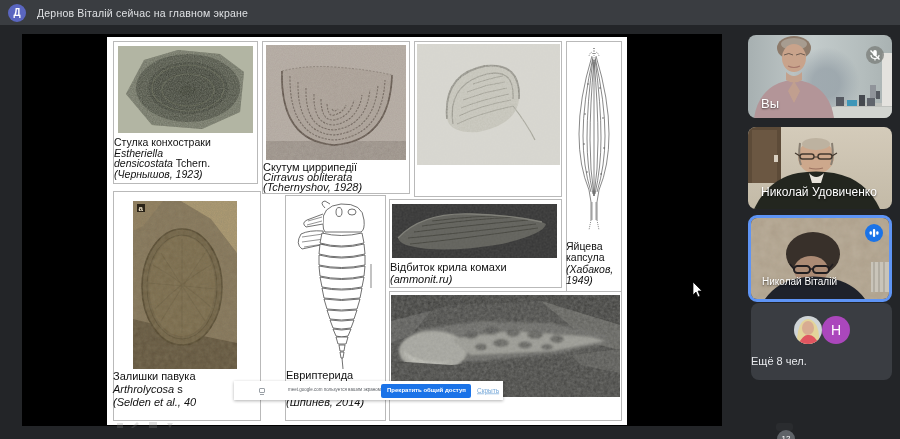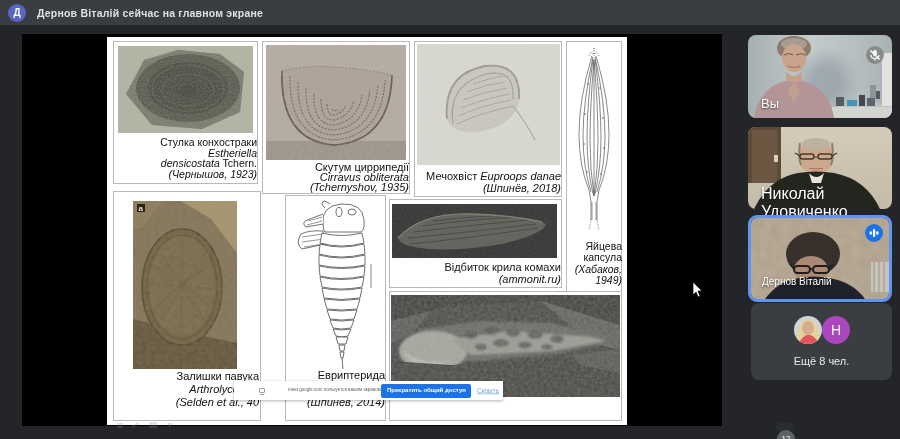--- a/index.html
+++ b/index.html
@@ -1,24 +1,24 @@
 <!DOCTYPE html>
 <html><head><meta charset="utf-8">
 <style>
 *{margin:0;padding:0;box-sizing:border-box}
 html,body{width:900px;height:439px;overflow:hidden;background:#232528;font-family:"Liberation Sans",sans-serif}
 #root{position:absolute;top:0;left:0;width:900px;height:439px}
 .abs{position:absolute}
 .topbar{left:0;top:0;width:900px;height:25px;background:#3a3d41}
 .avatar{left:8px;top:4px;width:18px;height:18px;border-radius:50%;background:#5a66c0;color:#fff;font-size:10px;font-weight:bold;text-align:center;line-height:18px}
-.toptext{left:37px;top:6.5px;color:#dfe1e4;font-size:10.5px;font-weight:bold;letter-spacing:.2px}
+.toptext{left:37px;top:6.5px;color:#dfe1e4;font-size:10.5px;font-weight:normal;letter-spacing:.2px}
 .stage{left:22px;top:34px;width:700px;height:392px;background:#000}
 .slide{left:107px;top:37px;width:520px;height:388px;background:#fff}
 .cell{border:1px solid #b9b9b9;background:#fff}
-.cap{color:#111;text-align:right;line-height:10.5px;font-size:10.5px;white-space:nowrap}
+.cap{color:#111;text-align:left;line-height:10.5px;font-size:10.5px;white-space:nowrap}
 .cap i{font-style:italic}
 </style></head>
 <body>
 <div id="root">
 <div class="abs topbar"></div>
 <div class="abs avatar">Д</div>
 <div class="abs toptext">Дернов Віталій сейчас на главном экране</div>
 <div class="abs stage"></div>
 <div class="abs slide"></div>
 
@@ -66,21 +66,21 @@
 <path d="M48,49 Q47,80 68,80 Q92,76 96,50"></path>
 <path d="M55,54 Q55,76 68,75 Q84,72 88,55"></path>
 <path d="M61,59 Q62,72 68,70 Q77,68 80,60"></path>
 <path d="M66,64 Q68,68 72,64"></path>
 </g>
 <path d="M16,26 Q14,96 68,100 Q124,96 126,30" fill="none" stroke="#4f4239" stroke-width="1.7"></path>
 <path d="M16,26 Q40,20 68,22 Q100,24 126,30" fill="none" stroke="#6b5f57" stroke-width="1" opacity="0.7" stroke-dasharray="2,1.5"></path>
 <rect width="140" height="115" fill="#777" filter="url(#gb)" opacity="0.9"></rect>
 <rect width="140" height="115" fill="#777" filter="url(#spL)" opacity="0.35"></rect>
 </svg></div>
-<div class="abs cap" style="left:263px;top:162px;width:146px;font-size:11px;line-height:10.2px">Скутум циррипедії<br><i>Cirravus obliterata</i><br><i>(Tchernyshov, 1935)</i></div>
+<div class="abs cap" style="left:263px;top:162px;width:146px;font-size:11px;line-height:10.2px">Скутум циррипедії<br><i>Cirravus obliterata</i><br><i>(Tchernyshov, 1928)</i></div>
 
 <div class="abs cell" style="left:414px;top:41px;width:148px;height:156px"></div>
 <div class="abs" style="left:417px;top:44px;width:143px;height:121px">
 <svg width="143" height="121" xmlns="http://www.w3.org/2000/svg">
 <filter id="gc">
           <feTurbulence type="fractalNoise" baseFrequency="0.6" numOctaves="2" result="n"></feTurbulence>
           <feColorMatrix in="n" type="matrix" values="0 0 0 0 0.72,0 0 0 0 0.71,0 0 0 0 0.67,0 0 0 0.45 0"></feColorMatrix>
           <feComposite operator="over" in2="SourceGraphic"></feComposite>
         </filter>
 <g filter="url(#gc)">
@@ -92,21 +92,20 @@
 <path d="M40,80 Q60,70 96,62"></path>
             <path d="M42,72 Q62,62 94,56"></path>
             <path d="M44,64 Q64,56 92,50"></path>
             <path d="M46,56 Q66,48 90,44"></path>
             <path d="M50,48 Q70,40 88,38"></path>
             <path d="M56,40 Q74,34 86,32"></path>
 </g>
 <path d="M96,62 Q110,80 118,96" stroke="#9a9a8e" stroke-width="1.2" fill="none"></path>
 </g>
       </svg></div>
-<div class="abs cap" style="left:415px;top:170px;width:146px;font-size:11px;line-height:12.2px">Мечохвіст <i>Euproops danae</i><br><i>(Шпинёв, 2018)</i></div>
 
 <div class="abs cell" style="left:566px;top:41px;width:56px;height:269px"></div>
 <div class="abs" style="left:570px;top:44px;width:48px;height:194px">
 <svg width="48" height="194" xmlns="http://www.w3.org/2000/svg">
 <g fill="none" stroke="#555" stroke-width="0.7">
 <path d="M24,4 L24,12" stroke-dasharray="1,1.5" stroke-width="1.2"></path>
 <path d="M23,10 Q21,6 19,12" stroke-dasharray="1,1"></path>
           <path d="M25,10 Q27,6 29,12" stroke-dasharray="1,1"></path>
 <path d="M22,12 Q9,55 9,90 Q9,122 19,146 L21,158"></path>
 <path d="M26,12 Q39,55 39,90 Q39,122 29,146 L27,158"></path>
@@ -339,60 +338,60 @@
 <ellipse cx="68" cy="30" rx="18" ry="17" fill="#cda88c"></ellipse>
 <ellipse cx="68" cy="17" rx="14" ry="6" fill="#bdb2a0"></ellipse>
 <path d="M52,16 Q50,30 53,38 M84,16 Q86,30 83,38" stroke="#8a8073" stroke-width="2" fill="none"></path>
 <rect x="52" y="27" width="14" height="5" rx="2.5" fill="none" stroke="#43392f" stroke-width="1.4"></rect>
 <rect x="70" y="27" width="14" height="5" rx="2.5" fill="none" stroke="#43392f" stroke-width="1.4"></rect>
 <path d="M66,30 L70,30 M52,29 L47,26 M84,29 L89,26" stroke="#43392f" stroke-width="1.2" fill="none"></path>
 <path d="M61,41 Q68,43 75,41" stroke="#9c7260" stroke-width="1.2" fill="none"></path>
 <path d="M6,82 Q20,52 50,46 Q68,43 86,46 Q118,52 132,82 Z" fill="#23261f"></path>
 <path d="M61,46 Q68,54 76,46 L73,56 L64,56 Z" fill="#e7e3da"></path>
 </svg></div>
-<div class="abs" style="left:761px;top:185px;color:#fff;font-size:16px;text-shadow:0 1px 2px rgba(0,0,0,.6)">Николай Удовиченко</div>
+<div class="abs" style="left:761px;top:185px;color:#fff;font-size:12px;text-shadow:0 1px 2px rgba(0,0,0,.6)">Николай Удовиченко</div>
 
 <div class="abs" style="left:748px;top:215px;width:144px;height:87px;border-radius:9px;border:3px solid #5e94f5;overflow:hidden">
 <svg width="138" height="81" xmlns="http://www.w3.org/2000/svg">
 <filter id="gt3">
           <feTurbulence type="fractalNoise" baseFrequency="0.1" numOctaves="3" result="n"></feTurbulence>
           <feColorMatrix in="n" type="matrix" values="0 0 0 0 0.62,0 0 0 0 0.56,0 0 0 0 0.45,0 0 0 0.5 0"></feColorMatrix>
           <feComposite operator="in" in2="SourceGraphic"></feComposite>
         </filter>
 <rect width="138" height="81" fill="#ad9f8b"></rect>
 <rect width="138" height="81" fill="#777" filter="url(#gt3)" opacity="0.8"></rect>
 <rect x="120" y="44" width="18" height="30" fill="#c9c4b9"></rect>
 <path d="M123,44 L123,74 M128,44 L128,74 M133,44 L133,74" stroke="#b2ada2" stroke-width="2"></path>
 <ellipse cx="62" cy="36" rx="27" ry="22" fill="#38302a"></ellipse>
 <ellipse cx="60" cy="52" rx="17" ry="14" fill="#ab8a74"></ellipse>
 <rect x="43" y="48" width="16" height="7" rx="3.5" fill="none" stroke="#201d20" stroke-width="2"></rect>
 <rect x="62" y="48" width="16" height="7" rx="3.5" fill="none" stroke="#201d20" stroke-width="2"></rect>
 <path d="M59,51 L62,51 M43,51 L39,46 M78,51 L82,46" stroke="#201d20" stroke-width="1.6" fill="none"></path>
 <path d="M14,81 Q26,64 48,60 Q62,57 78,60 Q102,64 114,81 Z" fill="#1f222a"></path>
 </svg></div>
-<div class="abs" style="left:762px;top:276px;color:#fff;font-size:10px;text-shadow:0 1px 2px rgba(0,0,0,.6)">Дернов Віталій</div>
+<div class="abs" style="left:762px;top:276px;color:#fff;font-size:10px;text-shadow:0 1px 2px rgba(0,0,0,.6)">Николай Віталій</div>
 <div class="abs" style="left:865px;top:224px;width:18px;height:18px;border-radius:50%;background:#1a73e8">
 <svg width="18" height="18" xmlns="http://www.w3.org/2000/svg">
         <g fill="#fff">
           <rect x="4.6" y="7.2" width="2.3" height="3.6" rx="1.1"></rect>
           <rect x="7.9" y="5" width="2.3" height="8" rx="1.1"></rect>
           <rect x="11.2" y="7.2" width="2.3" height="3.6" rx="1.1"></rect>
         </g>
       </svg></div>
 
 <div class="abs" style="left:751px;top:303px;width:141px;height:77px;border-radius:8px;background:#3a3d42"></div>
 <div class="abs" style="left:822px;top:316px;width:28px;height:28px;border-radius:50%;background:#ab47bc;color:#fff;font-size:14px;text-align:center;line-height:28px">Н</div>
 <div class="abs" style="left:794px;top:316px;width:28px;height:28px;border-radius:50%;overflow:hidden">
 <svg width="28" height="28" xmlns="http://www.w3.org/2000/svg">
 <rect width="28" height="28" fill="#cfd4d6"></rect>
 <path d="M3,28 Q3,12 8,6 Q14,0 20,6 Q26,12 25,28 Z" fill="#e3d49a"></path>
 <ellipse cx="14" cy="12" rx="6" ry="7" fill="#d8ac92"></ellipse>
 <path d="M4,28 Q10,18 14,19 Q20,18 25,28 Z" fill="#e05560"></path>
 </svg></div>
-<div class="abs" style="left:751px;top:355px;width:141px;text-align:center;color:#e8eaed;font-size:11px">Ещё 8 чел.</div>
+<div class="abs" style="left:751px;top:355px;width:141px;text-align:left;color:#e8eaed;font-size:11px">Ещё 8 чел.</div>
 
 <div class="abs" style="left:776px;top:423px;width:17px;height:8px;border-radius:3px;background:#2a2c2f"></div>
 <div class="abs" style="left:777px;top:430px;width:18px;height:18px;border-radius:50%;background:#5f6368;color:#fff;font-size:8px;text-align:center;line-height:18px">12</div>
 
 <div class="abs" style="left:692px;top:281px">
 <svg width="12" height="18" xmlns="http://www.w3.org/2000/svg">
         <polygon points="1,1 1,14 4,11 6,16 8,15 6,10 10,10" fill="#fff" stroke="#000" stroke-width="0.7"></polygon>
       </svg></div>
 </div>
 </body></html>

